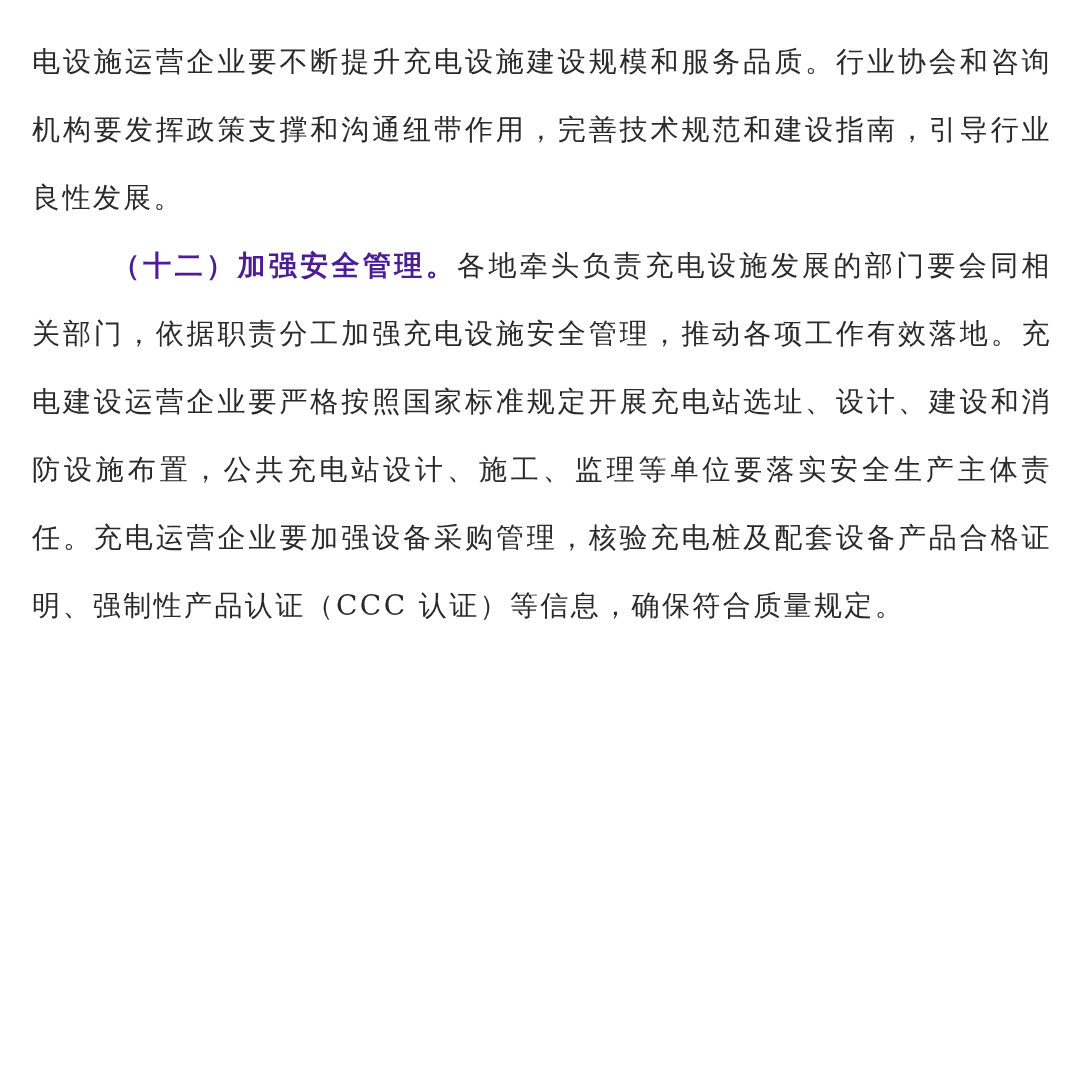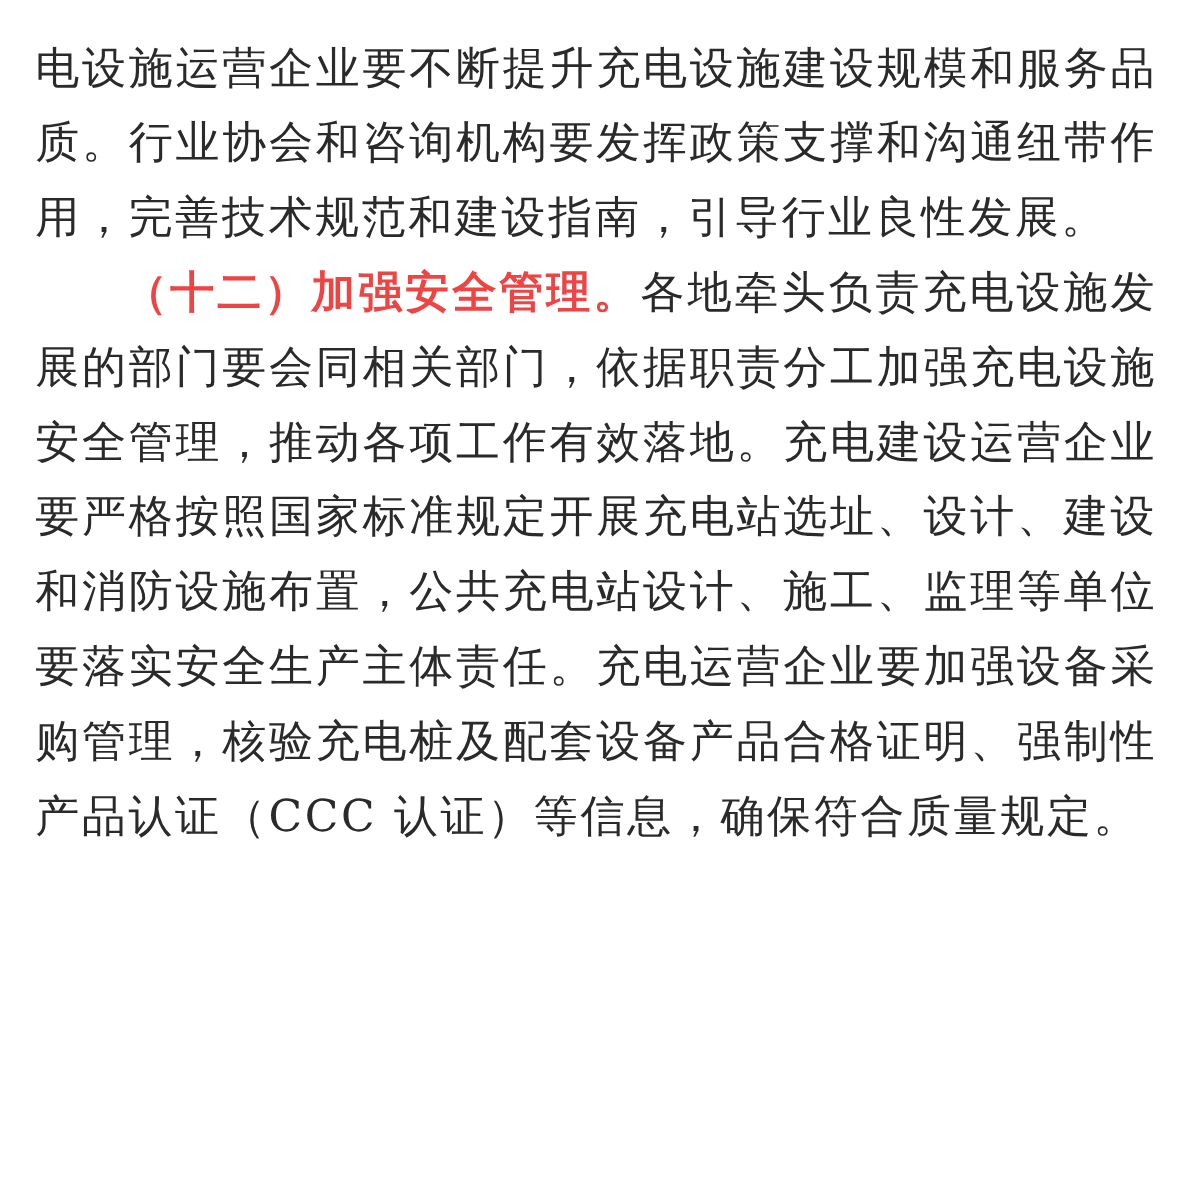--- a/index.html
+++ b/index.html
@@ -13,37 +13,37 @@
       overflow: hidden;
       position: relative;
     }
     .doc {
       position: absolute;
       left: 32px;
       top: 28px;
       width: 1020px;
       font-family: "DejaVu Serif", "Liberation Serif", serif;
       color: #2a2a2a;
-      font-size: 40px;
+      font-size: 28px;
       line-height: 68px;
       letter-spacing: 2.4px;
     }
     .para {
       margin: 0;
       padding: 0;
       text-align: justify;
       text-align-last: left;
       word-break: break-all;
     }
     .indent {
       text-indent: 80px;
     }
     .heading {
       font-weight: bold;
-      color: #ef4444;
+      color: #4c1d95;
     }
   </style>
 </head>
 <body>
 
 <div class="doc">
   <p class="para">
     <span>电设施运营企业要不断提升充电设施建设规模和服务品质。行业协会和咨询机构要发挥政策支撑和沟通纽带作用，完善技术规范和建设指南，引导行业良性发展。</span>
   </p>
   <p class="para indent">

